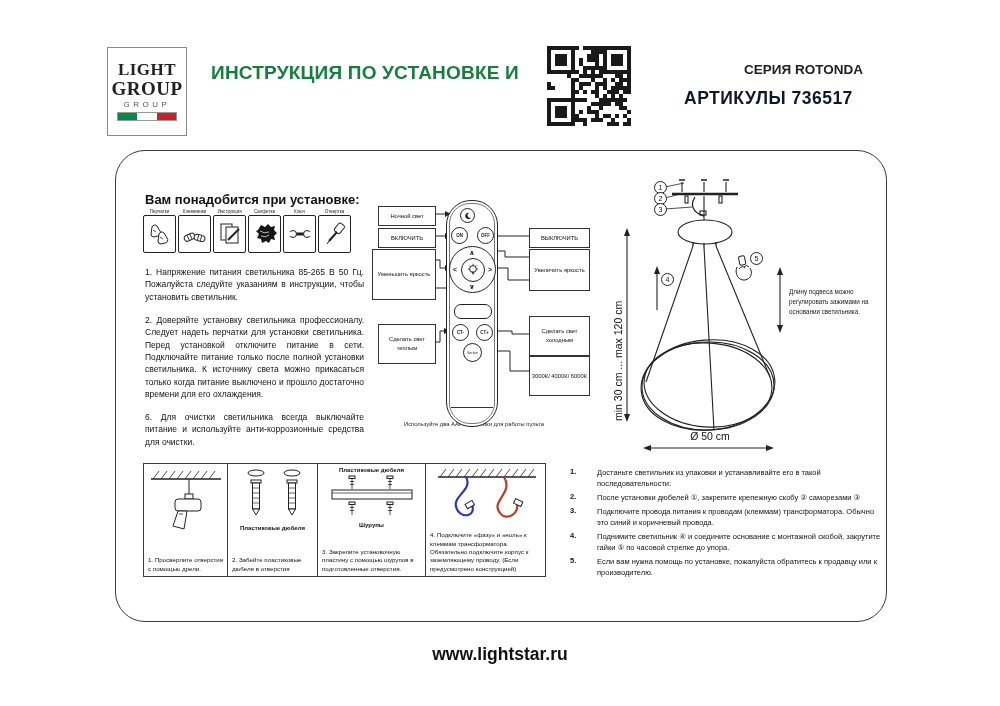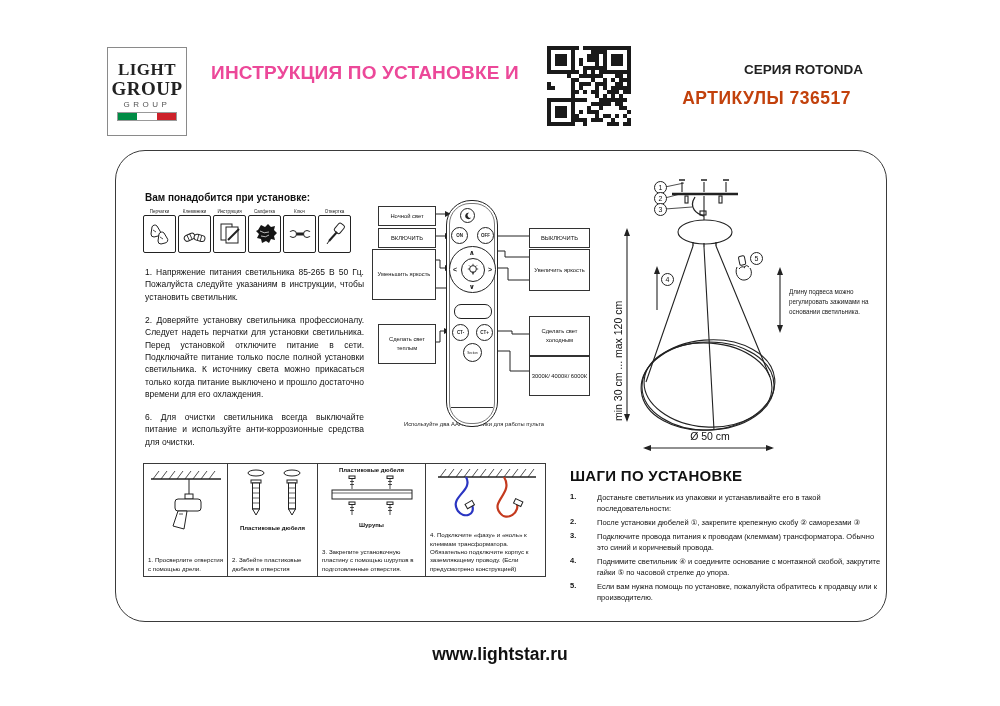--- a/index.html
+++ b/index.html
@@ -8,27 +8,27 @@
   .abs{position:absolute;}
   
   .logo-box{left:107px;top:47px;width:78px;height:87px;border:1px solid #8a8a8a;background:#fff;
             display:flex;flex-direction:column;align-items:center;justify-content:center;}
   .logo-w1{font-family:"Liberation Serif","DejaVu Serif",serif;font-weight:700;font-size:17px;line-height:.95;letter-spacing:.5px;color:#222;}
   .logo-w2{font-family:"Liberation Serif","DejaVu Serif",serif;font-weight:700;font-size:19px;line-height:1;letter-spacing:.5px;color:#222;}
   .logo-w3{font-size:8px;letter-spacing:3.5px;color:#555;margin-top:2px;}
   .logo-flag{width:58px;height:7px;border:1px solid #999;display:flex;margin-top:3px;}
   .logo-flag span{flex:1;}
   .page-title{left:185px;top:60px;width:360px;text-align:center;font-size:19px;font-weight:800;
-              line-height:1.4;color:#ec4899;letter-spacing:.2px;}
+              line-height:1.4;color:#15803d;letter-spacing:.2px;}
   .series{left:648px;top:62px;width:215px;text-align:right;font-weight:700;font-size:13.5px;color:#222;}
-  .article{left:636px;top:88px;width:215px;text-align:right;font-weight:700;font-size:17.5px;color:#c2410c;letter-spacing:.5px;}
+  .article{left:684px;top:88px;width:215px;text-align:left;font-weight:700;font-size:17.5px;color:#0f172a;letter-spacing:.5px;}
   
   .frame{left:115px;top:150px;width:770px;height:470px;border:1.5px solid #3a3a3a;border-radius:30px;background:#fff;}
   
-  .req-heading{left:145px;top:192px;font-size:10px;font-weight:700;color:#111;}
+  .req-heading{left:145px;top:192px;font-size:13px;font-weight:700;color:#111;}
   .tools-row{left:143px;top:209px;display:flex;gap:2px;}
   .tool{width:33px;display:flex;flex-direction:column;align-items:center;}
   .tool-label{font-size:4.5px;color:#222;white-space:nowrap;margin-bottom:1px;}
   .tool-ic{width:31px;height:36px;border:1.2px solid #222;border-radius:2px;background:#fff;
            display:flex;align-items:center;justify-content:center;}
   
   .warnings{left:145px;top:266px;width:219px;font-size:8.5px;line-height:1.45;color:#111;}
   .warnings p{margin:0 0 11px 0;text-align:justify;}
   
   .remote{left:446px;top:200px;width:50px;height:225px;border:1.5px solid #222;border-radius:25px;background:#fff;z-index:2;}
@@ -545,21 +545,20 @@
         <path d="M72,10 C82,26 58,34 68,46 C74,55 90,46 84,34" stroke="#c43a1e" fill="none" stroke-width="2.2"></path>
         <g transform="rotate(25 86 36)">
             <rect x="82" y="33" width="8" height="5" fill="#fff" stroke="#222"></rect>
           </g>
       </svg>
       <div class="panel-caption">4. Подключите «фазу» и «ноль» к клеммам трансформатора. Обязательно подключите корпус к заземляющему проводу. (Если предусмотрено конструкцией)</div>
     </div>
   </div>
 
   <div class="abs steps">
-    <div class="steps-heading">ШАГИ ПО УСТАНОВКЕ</div>
     <div class="step">
       <span class="step-num">1.</span>
       <span class="step-text">Достаньте светильник из упаковки и устанавливайте его в такой последовательности:</span>
       </div>
     <div class="step">
       <span class="step-num">2.</span>
       <span class="step-text">После установки дюбелей ①, закрепите крепежную скобу ② саморезами ③</span>
       </div>
     <div class="step">
       <span class="step-num">3.</span>

